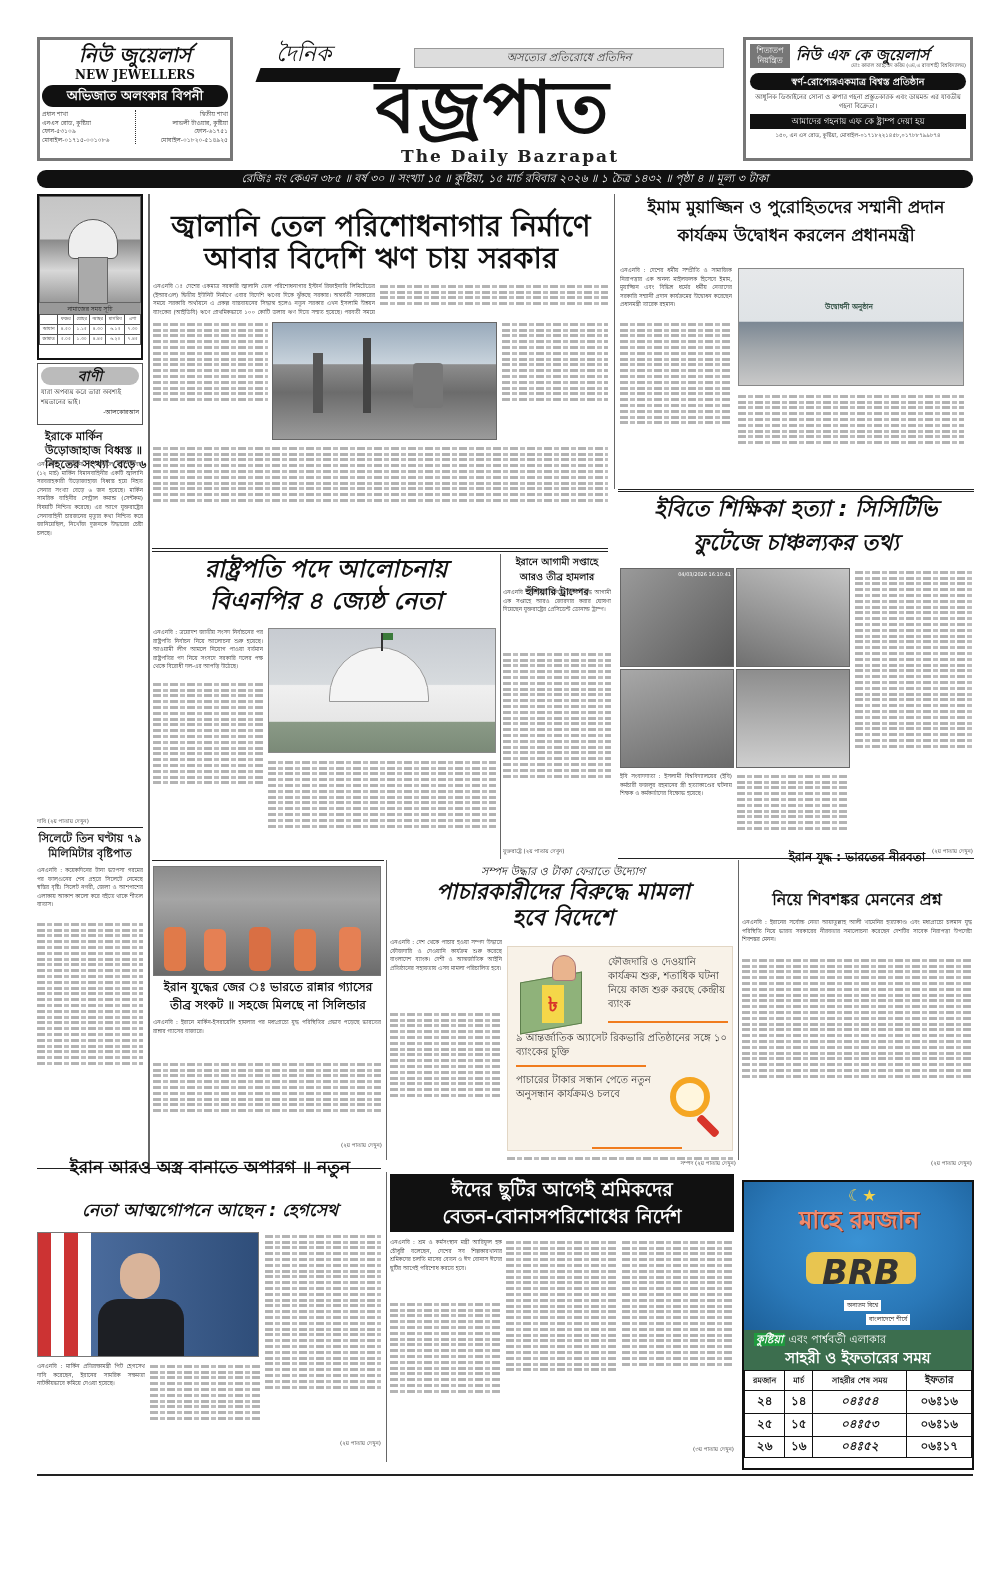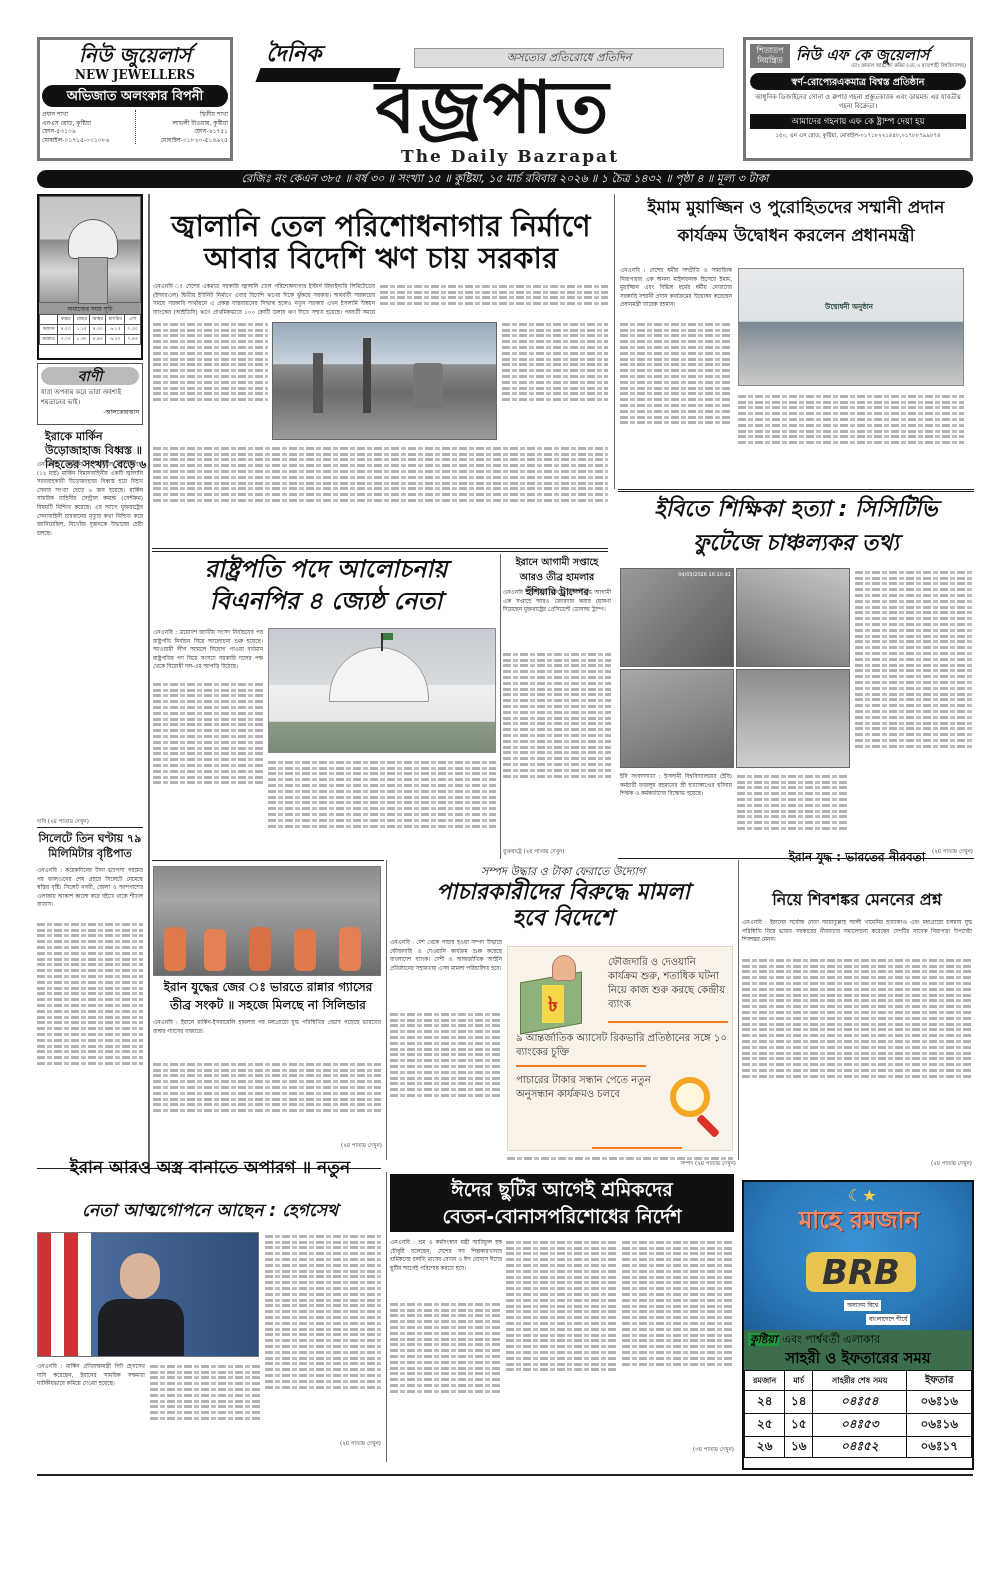--- a/index.html
+++ b/index.html
@@ -38,21 +38,21 @@
     <div style="border-left:1.5px dotted #333;"></div>
     <div style="text-align:right;">
       <div>দ্বিতীয় শাখা</div>
         <div>লাভলী টাওয়ার, কুষ্টিয়া</div>
         <div>ফোন-৬১৭৫১</div>
         <div>মোবাইল-০১৮২০-৫১৪৯২৫</div>
     </div>
   </div>
 </div>
 
-<div class="abs" style="left:266px;top:36px;font-size:22px;font-weight:bold;font-style:italic;">দৈনিক</div>
+<div class="abs" style="left:276px;top:36px;font-size:22px;font-weight:normal;font-style:italic;">দৈনিক</div>
 <div class="abs" style="left:414px;top:48px;width:310px;height:20px;background:#ddd;border:1px solid #999;font-size:11px;font-style:italic;text-align:center;line-height:18px;color:#333;">অসত্যের প্রতিরোধে প্রতিদিন</div>
 <div class="abs" style="left:258px;top:62px;width:470px;font-size:72px;font-weight:bold;line-height:90px;text-align:center;letter-spacing:2px;">বজ্রপাত</div>
 <div class="abs" style="left:258px;top:68px;width:140px;height:14px;background:#111;transform:skewX(-20deg);"></div>
 <div class="abs serif" style="left:300px;top:146px;width:420px;text-align:center;font-size:17px;font-weight:bold;letter-spacing:2px;color:#222;">The Daily Bazrapat</div>
 
 <div class="abs ad-box" style="left:743px;top:37px;width:230px;height:124px;padding:3px 4px;">
   <div style="display:flex;align-items:center;">
     <div style="background:#777;color:#fff;font-size:8px;width:40px;line-height:10px;padding:2px;text-align:center;">শিতাতপ নিয়ন্ত্রিত</div>
     <div style="font-size:15px;font-weight:bold;font-style:italic;margin-left:6px;">নিউ এফ কে জুয়েলার্স</div>
   </div>
@@ -592,25 +592,25 @@
     <div class="filler-line"></div>
     <div class="filler-line"></div>
     <div class="filler-line"></div>
 </div>
 <div class="abs" style="left:622px;top:1446px;width:112px;font-size:5.5px;color:#333;text-align:right;">(৩য় পাতায় দেখুন)</div>
 
 <div class="abs" style="left:742px;top:1180px;width:232px;height:290px;border:2px solid #111;">
   <div style="position:relative;height:148px;background:radial-gradient(ellipse at 50% 40%,#3a92d4 0,#2a78b8 60%,#1c5f98 100%);overflow:hidden;">
     <div style="position:absolute;left:104px;top:4px;color:#f4d24a;font-size:16px;">☾★</div>
     <div style="position:absolute;left:40px;top:24px;width:150px;text-align:center;color:#f08a6c;font-size:24px;font-weight:bold;line-height:28px;text-shadow:1px 1px 0 #7a2f20;">মাহে রমজান</div>
-    <div style="position:absolute;left:62px;top:70px;width:110px;height:40px;text-align:center;font-size:34px;font-weight:bold;font-style:italic;color:#333;background:#e8c550;border-radius:8px;line-height:40px;">BRB</div>
+    <div style="position:absolute;left:62px;top:70px;width:110px;height:32px;text-align:center;font-size:34px;font-weight:bold;font-style:italic;color:#333;background:#e8c550;border-radius:8px;line-height:40px;">BRB</div>
     <div style="position:absolute;left:100px;top:118px;background:#fff;font-size:6px;padding:0 3px;">অন্যতম বিশ্বে</div>
     <div style="position:absolute;left:122px;top:132px;background:#fff;font-size:6px;padding:0 3px;">বাংলাদেশে শীর্ষে</div>
   </div>
-  <div style="background:#3c6e4e;color:#000000;padding:2px 4px;">
+  <div style="background:#3c6e4e;color:#ffffff;padding:2px 10px;">
     <div style="font-size:11px;line-height:16px;">
       <span style="background:#1f9a3e;font-style:italic;font-weight:bold;padding:0 2px;">কুষ্টিয়া</span>
       <span>এবং পার্শ্ববর্তী এলাকার</span>
     </div>
     <div style="font-size:15px;font-weight:bold;line-height:20px;text-align:center;">সাহরী ও ইফতারের সময়</div>
   </div>
   <table class="ramadan-table">
     <tbody>
         <tr style="height:20px;font-size:8px;">
       <td>রমজান</td>

